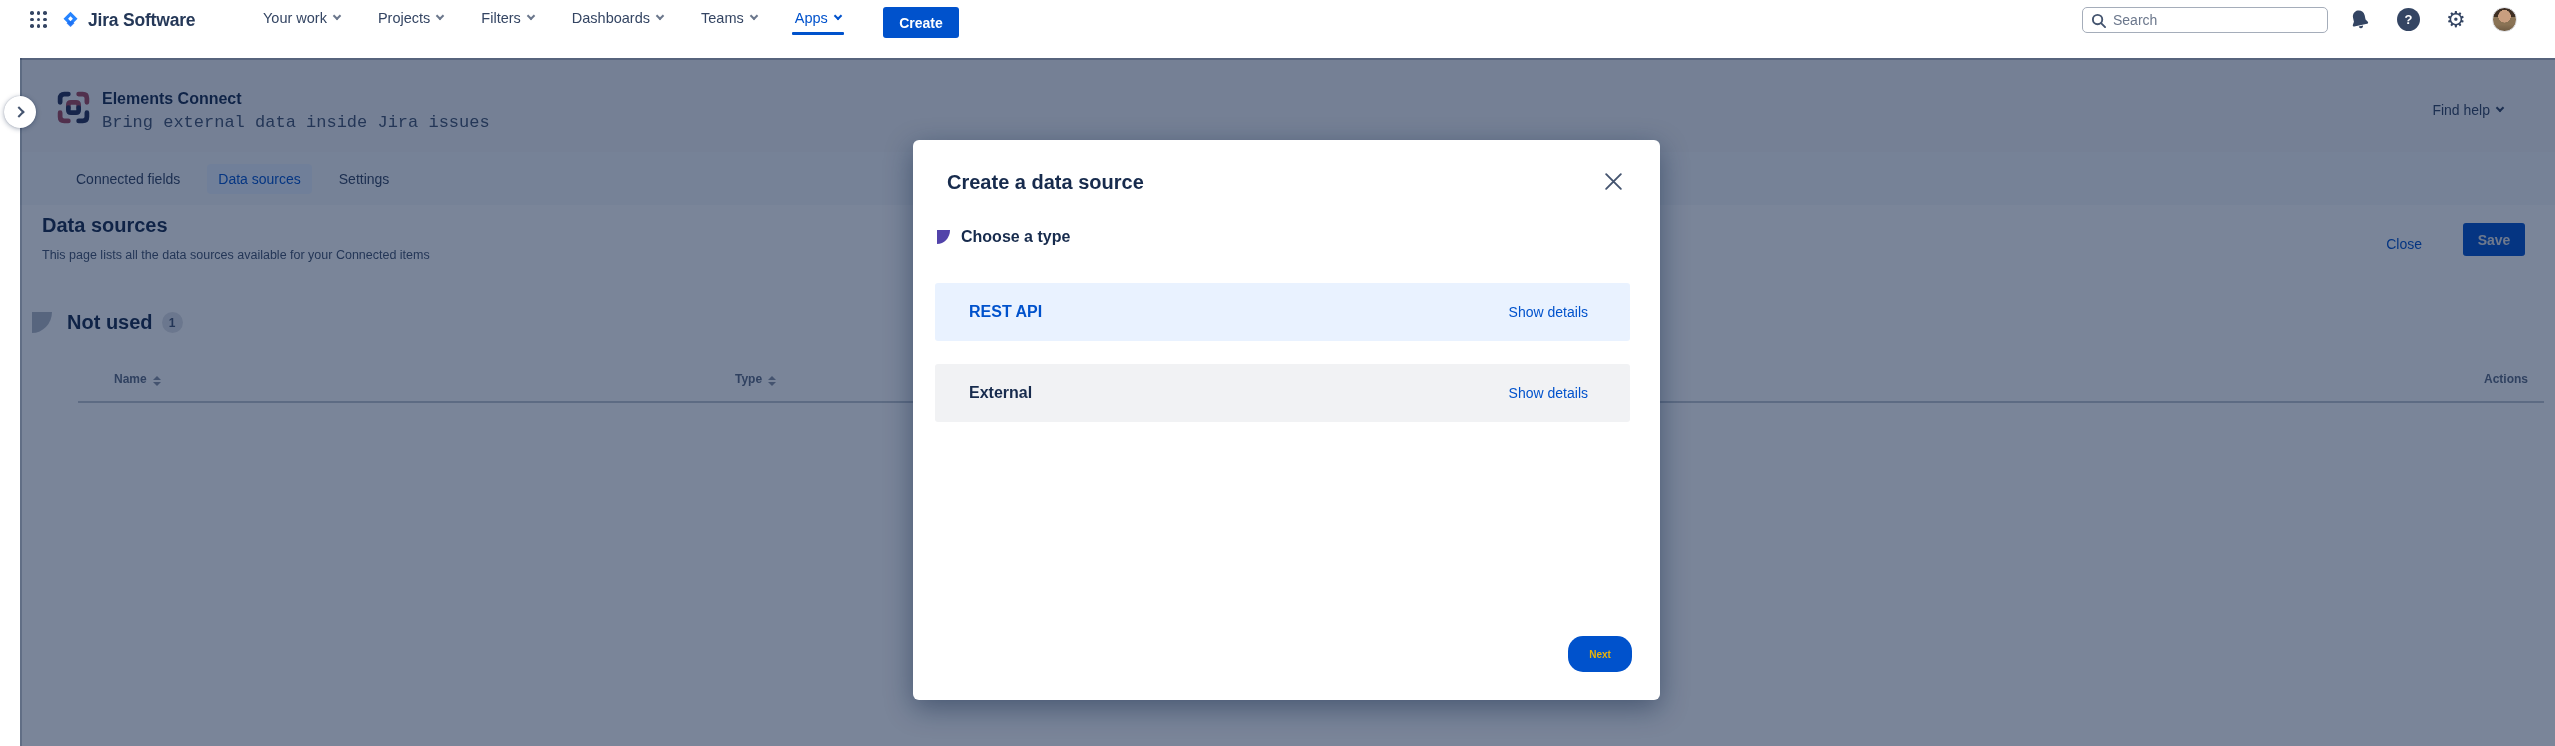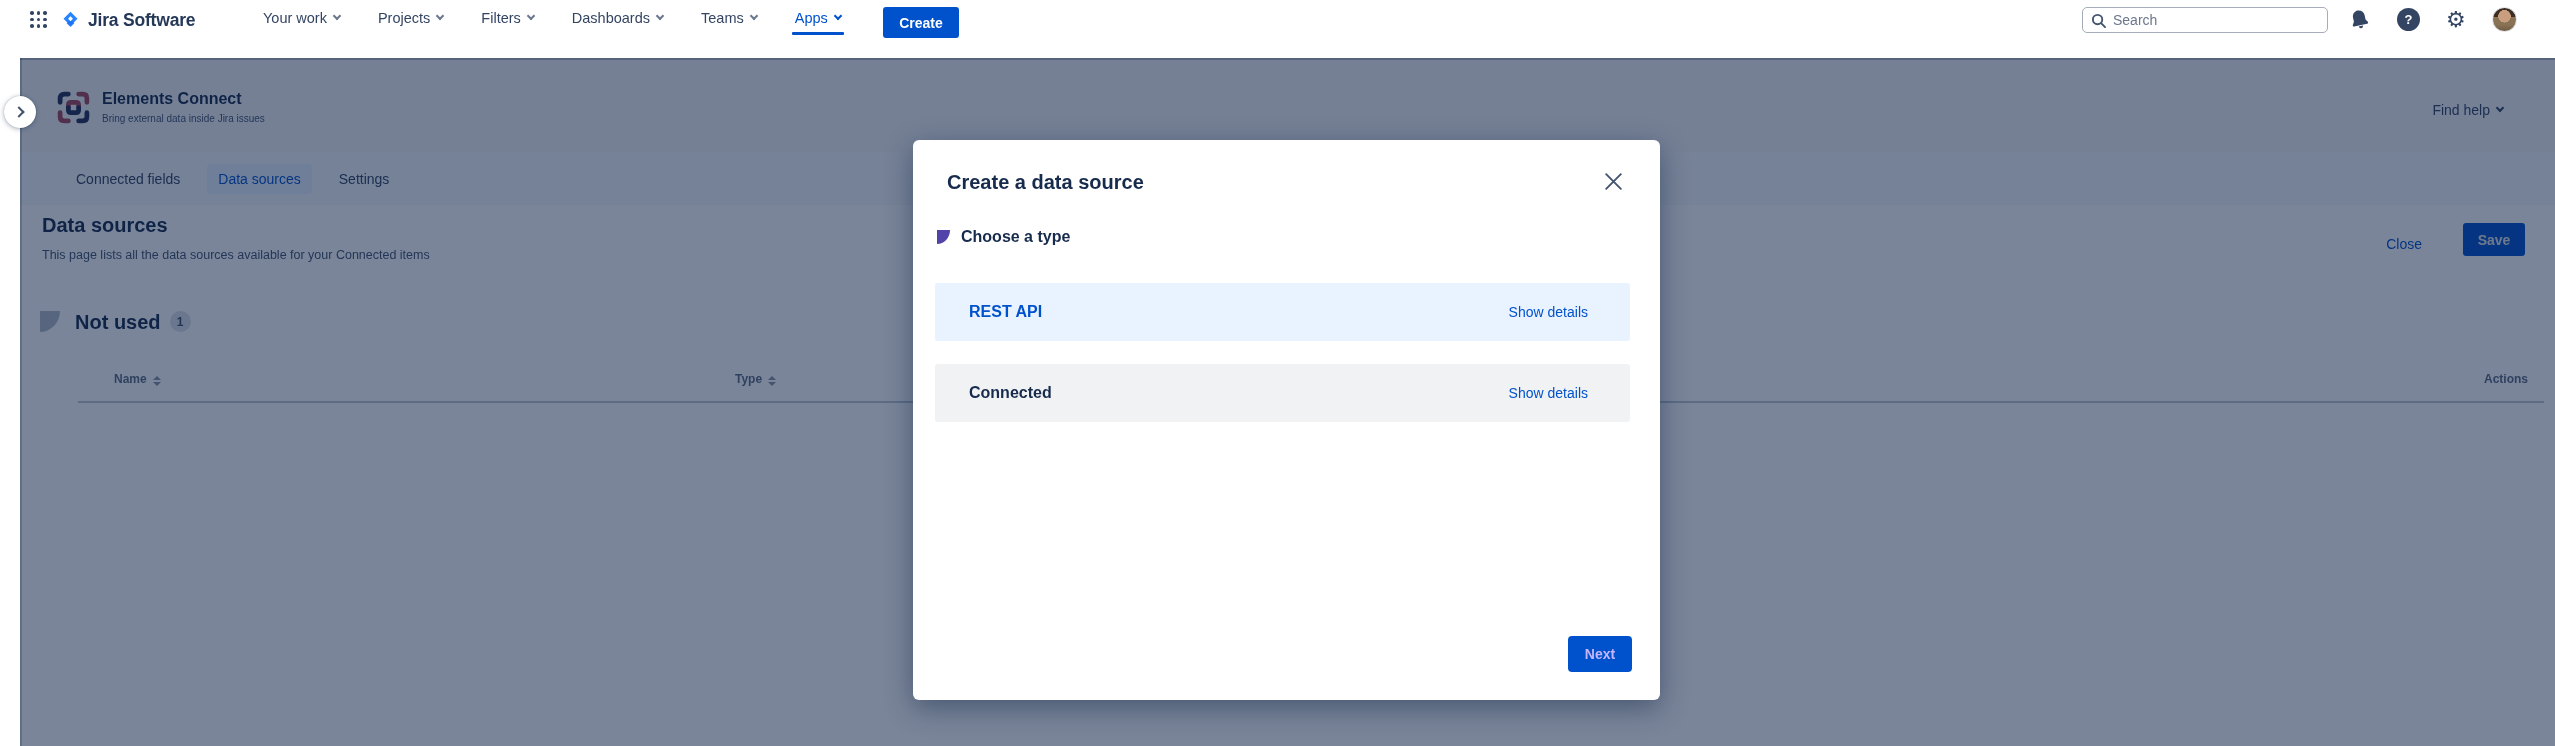--- a/index.html
+++ b/index.html
@@ -35,37 +35,37 @@
   .gear-icon { font-size:22px; color:#344563; line-height:24px; cursor:pointer; }
   .avatar { width:25px; height:25px; border-radius:50%; cursor:pointer; border:1px solid #DFE1E6;
     background:
       radial-gradient(circle at 50% 36%, #C99E7F 0 33%, rgba(0,0,0,0) 34%),
       linear-gradient(180deg, #3E2E22 0 38%, #8A7355 39% 72%, #6f5b43 100%); }
 
   
   .app-banner { position:absolute; left:20px; top:58px; width:2535px; height:94px; background:#F4F5F7; }
   .ec-logo { position:absolute; left:36px; top:32px; }
   .banner-title { position:absolute; left:82px; top:32px; font-size:16px; font-weight:700; color:#172B4D; }
-  .banner-sub { position:absolute; left:82px; top:55px; font-size:10px; color:#44546F; }
+  .banner-sub { position:absolute; left:82px; top:55px; font-size:17px; color:#44546F;font-family:Liberation Mono, monospace; }
   .find-help { position:absolute; right:52px; top:44px; display:flex; align-items:center; font-size:14px; color:#344563; cursor:pointer; }
   .find-help .chev { border-color:#344563; }
 
   .tabs-row { position:absolute; left:20px; top:152px; width:2535px; height:53px; background:#F7F8FA; display:flex; align-items:center; padding-left:45px; gap:16px; }
   .tab { font-size:14px; font-weight:500; color:#344563; padding:7px 11px; border-radius:4px; cursor:pointer; }
   .tab.active { color:#0052CC; background:#E9F2FF; }
 
   .content { position:absolute; left:20px; top:205px; width:2535px; height:541px; background:#fff; }
   .page-title { position:absolute; left:22px; top:9px; font-size:20px; font-weight:700; color:#172B4D; }
   .page-desc { position:absolute; left:22px; top:43px; font-size:12.5px; color:#44546F; }
   .close-link { position:absolute; right:133px; top:31px; font-size:14px; color:#0052CC; cursor:pointer; }
   .save-btn { position:absolute; right:30px; top:18px; width:62px; height:33px; background:#0052CC; color:#e5e5e5; border:none;
     border-radius:3px; font-size:14px; font-weight:600; display:flex; align-items:center; justify-content:center; cursor:pointer; }
 
   .petal { display:inline-block; border-radius:0 0 100% 0; }
-  .section-head { position:absolute; left:20px; top:106px; display:flex; }
+  .section-head { position:absolute; left:12px; top:106px; display:flex; align-items:center; }
   .section-petal { width:20px; height:21px; background:#B3BAC5; margin-right:15px; }
   .section-title { font-size:20px; font-weight:700; color:#172B4D; }
   .count-badge { margin-left:9px; width:21px; height:21px; border-radius:50%; background:#DFE1E6; color:#42526E;
     font-size:12px; font-weight:600; display:flex; align-items:center; justify-content:center; }
 
   .tbl-header { position:absolute; left:58px; top:165px; width:2466px; height:32px; }
   .tbl-header .hcell { position:absolute; top:2px; font-size:12px; font-weight:700; color:#5E6C84; display:flex; align-items:flex-end; }
   .sort { display:inline-flex; flex-direction:column; gap:2px; margin-left:6px; }
   .sort b { width:0; height:0; border-left:4px solid transparent; border-right:4px solid transparent; }
   .sort .up { border-bottom:4px solid #8993A4; }
@@ -94,22 +94,22 @@
   .step-row { position:absolute; left:24px; top:88px; display:flex; align-items:center; }
   .step-petal { width:13px; height:14px; background:#5243AA; margin-right:11px; }
   .step-label { font-size:16px; font-weight:700; color:#172B4D; }
   .opt-row { position:absolute; left:22px; width:695px; height:58px; border-radius:3px; display:flex; align-items:center;
     justify-content:space-between; padding:0 42px 0 34px; cursor:pointer; }
   .opt-rest { top:143px; background:#E9F2FF; }
   .opt-db { top:224px; background:#F1F2F4; }
   .opt-name { font-size:16px; font-weight:700; color:#172B4D; }
   .opt-rest .opt-name { color:#0052CC; }
   .opt-details { font-size:14px; color:#0052CC; }
-  .next-btn { position:absolute; right:28px; bottom:28px; width:64px; height:36px; background:#0052CC; color:#c4b5fd;
-    border:none; border-radius:4px; font-size:14px; font-weight:600; display:flex; align-items:center; justify-content:center; cursor:pointer; }
+  .next-btn { position:absolute; right:28px; bottom:28px; width:64px; height:36px; background:#0052CC; color:#eab308;
+    border:none; border-radius:15px; font-size:10px; font-weight:600; display:flex; align-items:center; justify-content:center; cursor:pointer; }
 </style>
 </head>
 <body>
 
 <header class="topnav">
   <div class="nav-row">
     <div class="grid-icon">
       <i></i>
         <i></i>
         <i></i>
@@ -255,18 +255,18 @@
   <div class="step-row">
     <span class="petal step-petal"></span>
     <span class="step-label">Choose a type</span>
   </div>
 
   <div class="opt-row opt-rest">
     <span class="opt-name">REST API</span>
     <span class="opt-details link">Show details</span>
   </div>
   <div class="opt-row opt-db">
-    <span class="opt-name">Connected</span>
+    <span class="opt-name">External</span>
     <span class="opt-details link">Show details</span>
   </div>
 
   <button class="next-btn">Next</button>
 </div>
 
 </body></html>

